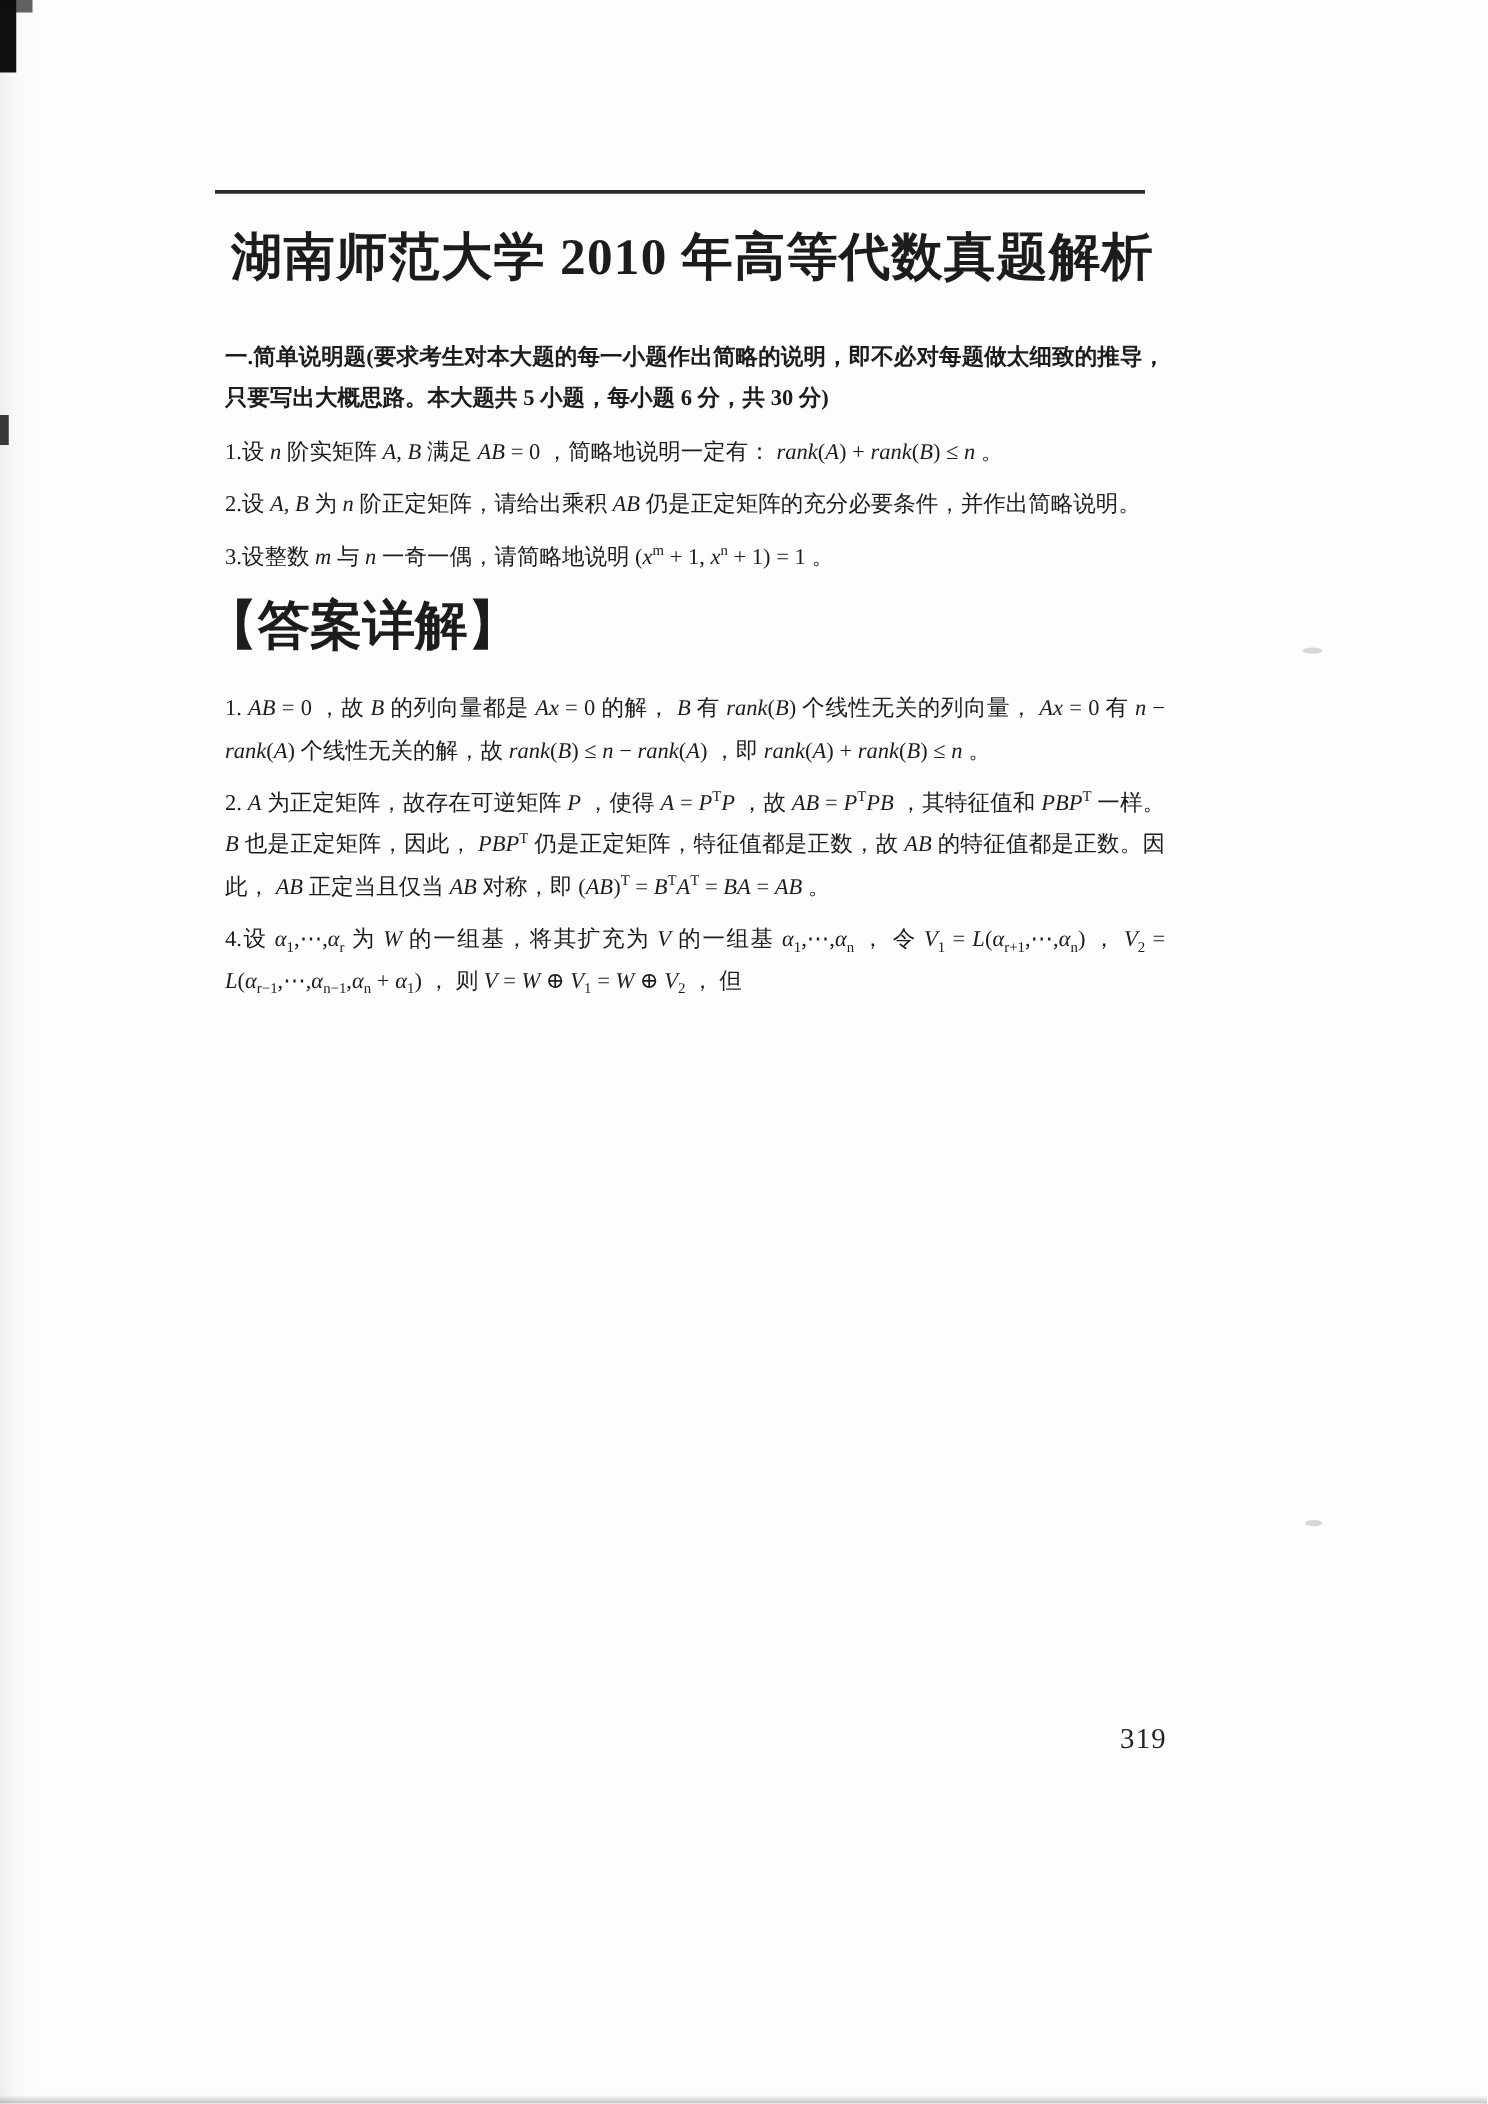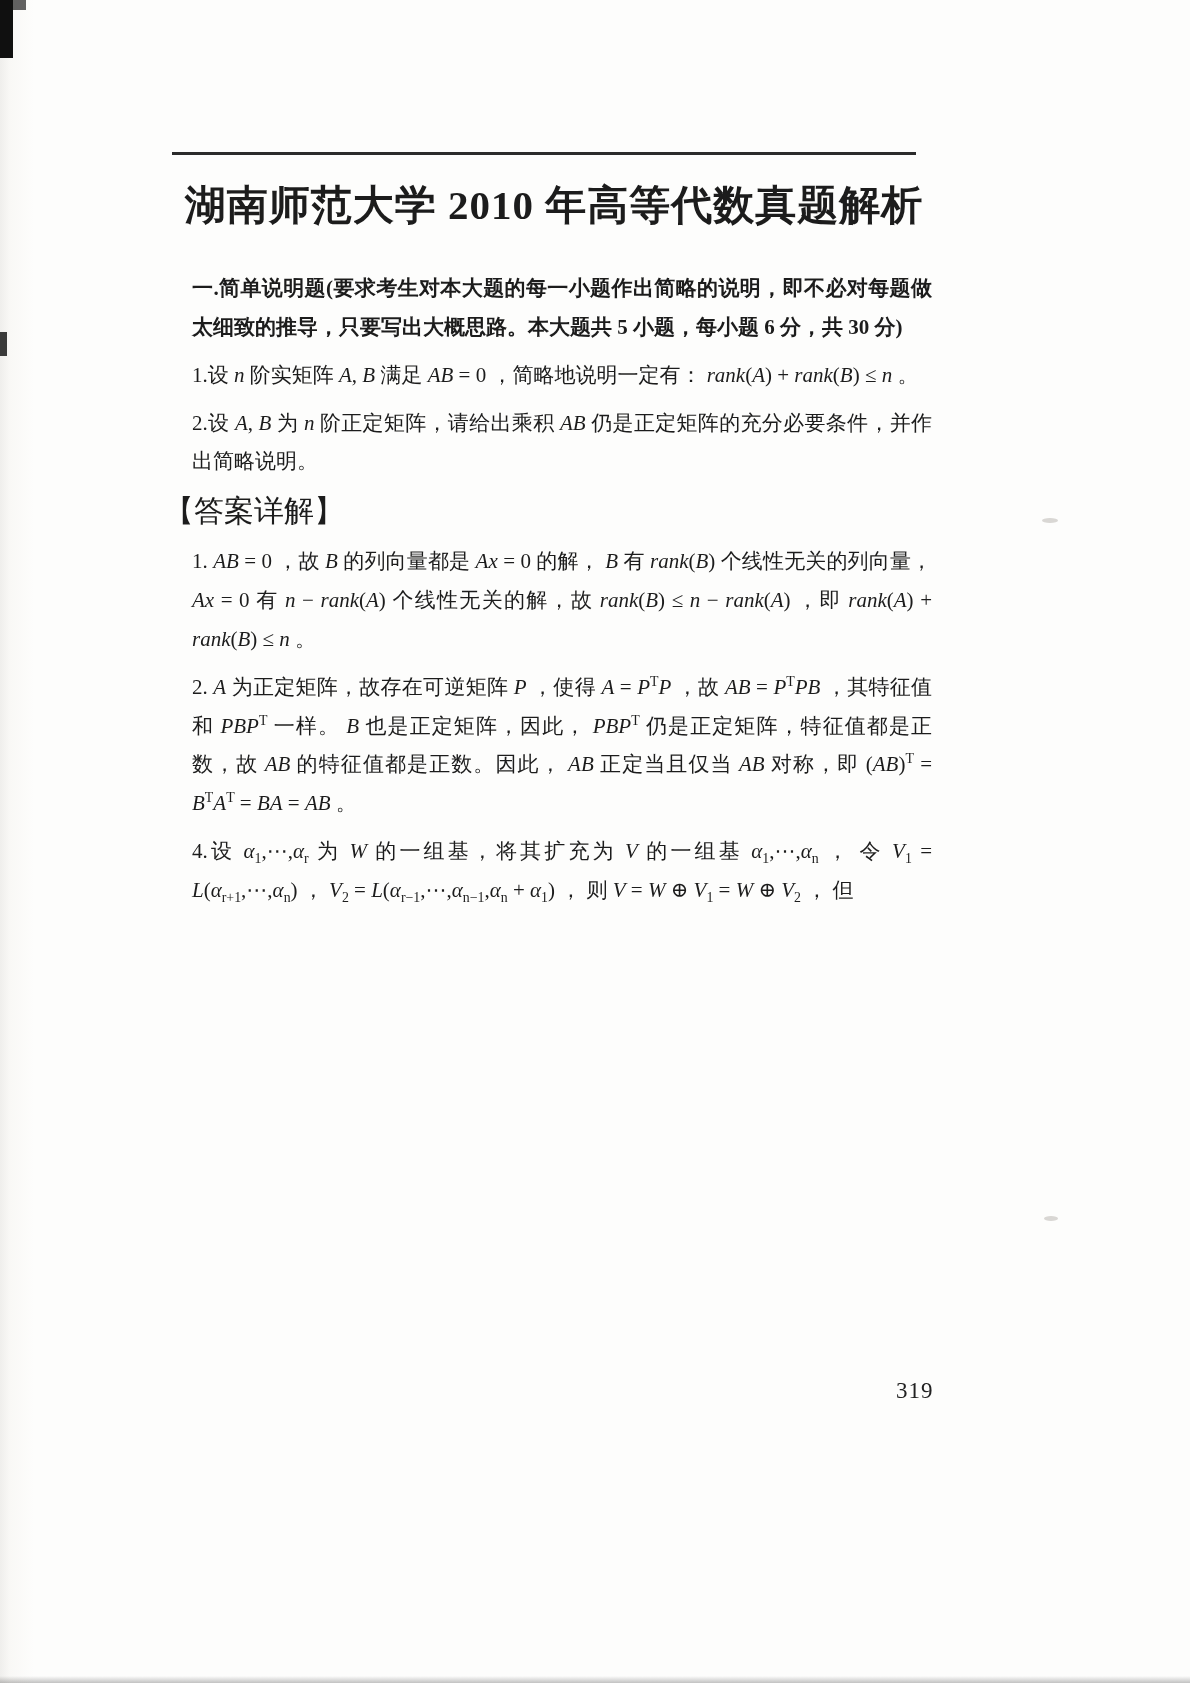--- a/index.html
+++ b/index.html
@@ -41,33 +41,33 @@
   }
   .doc-title {
     margin: 0 0 36px 0;
     text-align: center;
     font-size: 41px;
     font-weight: 700;
     letter-spacing: 1px;
     white-space: nowrap;
   }
   .para {
-    margin: 0 0 9px 16px;
-    font-size: 21px;
+    margin: 0 0 9px 4px;
+    font-size: 18px;
     line-height: 1.85;
     text-align: justify;
     text-justify: inter-ideograph;
   }
   .para i { font-family: "Liberation Serif", "DejaVu Serif", serif; }
   .para sup, .para sub { font-size: 66%; line-height: 0; }
   .intro { font-weight: 700; }
   .answers-header {
-    margin: 10px 0 10px -12px;
-    font-size: 30px;
-    font-weight: 400;
+    margin: 10px 0 22px -12px;
+    font-size: 42px;
+    font-weight: 700;
   }
   .page-number {
     position: absolute;
     left: 896px;
     top: 1378px;
     font-size: 23px;
     letter-spacing: 1px;
     color: #222;
   }
 </style>
@@ -86,20 +86,21 @@
   <div class="top-rule"></div>
 
   <div class="content">
 
     <h1 class="doc-title">湖南师范大学 2010 年高等代数真题解析</h1>
 
     <p class="para intro">一.简单说明题(要求考生对本大题的每一小题作出简略的说明，即不必对每题做太细致的推导，只要写出大概思路。本大题共 5 小题，每小题 6 分，共 30 分)</p>
 
     <p class="para">1.设 <i>n</i> 阶实矩阵 <i>A</i>, <i>B</i> 满足 <i>AB</i> = 0 ，简略地说明一定有： <i>rank</i>(<i>A</i>) + <i>rank</i>(<i>B</i>) ≤ <i>n</i> 。</p>
     <p class="para">2.设 <i>A</i>, <i>B</i> 为 <i>n</i> 阶正定矩阵，请给出乘积 <i>AB</i> 仍是正定矩阵的充分必要条件，并作出简略说明。</p>
+    <p class="para">3.设整数 <i>m</i> 与 <i>n</i> 一奇一偶，请简略地说明 (<i>x</i><sup>m</sup> + 1, <i>x</i><sup>n</sup> + 1) = 1 。</p>
 
     <h2 class="answers-header">【答案详解】</h2>
 
     <p class="para">1. <i>AB</i> = 0 ，故 <i>B</i> 的列向量都是 <i>Ax</i> = 0 的解， <i>B</i> 有 <i>rank</i>(<i>B</i>) 个线性无关的列向量， <i>Ax</i> = 0 有 <i>n</i> − <i>rank</i>(<i>A</i>) 个线性无关的解，故 <i>rank</i>(<i>B</i>) ≤ <i>n</i> − <i>rank</i>(<i>A</i>) ，即 <i>rank</i>(<i>A</i>) + <i>rank</i>(<i>B</i>) ≤ <i>n</i> 。</p>
     <p class="para">2. <i>A</i> 为正定矩阵，故存在可逆矩阵 <i>P</i> ，使得 <i>A</i> = <i>P</i><sup>T</sup><i>P</i> ，故 <i>AB</i> = <i>P</i><sup>T</sup><i>PB</i> ，其特征值和 <i>PBP</i><sup>T</sup> 一样。 <i>B</i> 也是正定矩阵，因此， <i>PBP</i><sup>T</sup> 仍是正定矩阵，特征值都是正数，故 <i>AB</i> 的特征值都是正数。因此， <i>AB</i> 正定当且仅当 <i>AB</i> 对称，即 (<i>AB</i>)<sup>T</sup> = <i>B</i><sup>T</sup><i>A</i><sup>T</sup> = <i>BA</i> = <i>AB</i> 。</p>
     <p class="para">4.设 <i>α</i><sub>1</sub>,⋯,<i>α</i><sub>r</sub> 为 <i>W</i> 的一组基，将其扩充为 <i>V</i> 的一组基 <i>α</i><sub>1</sub>,⋯,<i>α</i><sub>n</sub> ， 令 <i>V</i><sub>1</sub> = <i>L</i>(<i>α</i><sub>r+1</sub>,⋯,<i>α</i><sub>n</sub>) ， <i>V</i><sub>2</sub> = <i>L</i>(<i>α</i><sub>r−1</sub>,⋯,<i>α</i><sub>n−1</sub>,<i>α</i><sub>n</sub> + <i>α</i><sub>1</sub>) ， 则 <i>V</i> = <i>W</i> ⊕ <i>V</i><sub>1</sub> = <i>W</i> ⊕ <i>V</i><sub>2</sub> ， 但</p>
 
   </div>
 
   <div class="page-number">319</div>

